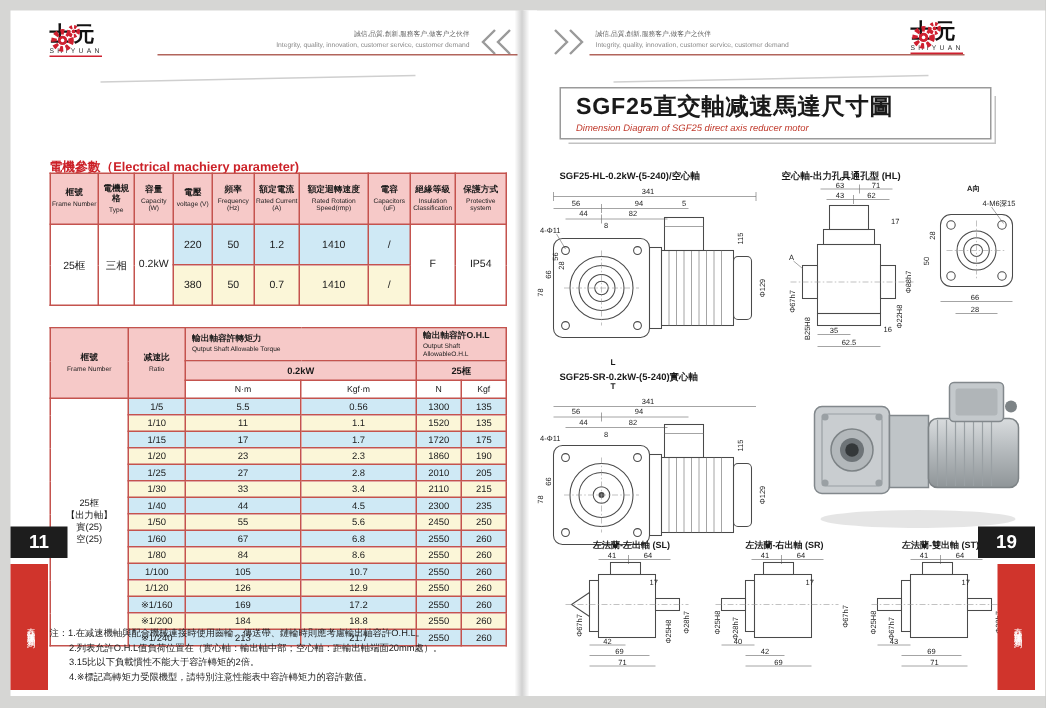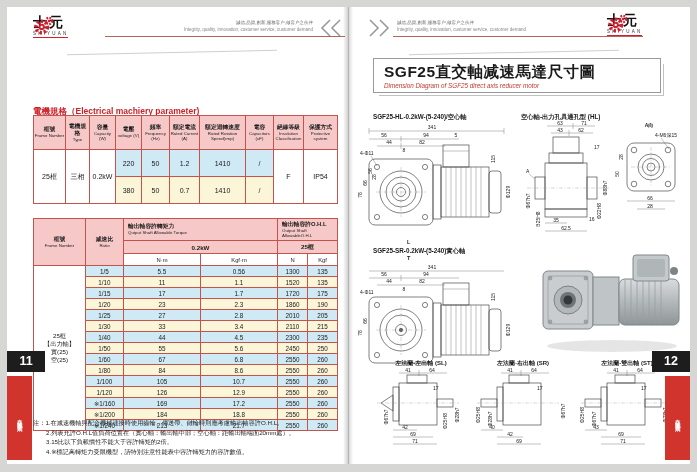--- a/index.html
+++ b/index.html
@@ -1,18 +1,18 @@
 <!DOCTYPE html>
 <html><head>
 <meta charset="utf-8">
 <style>
   html,body{margin:0;padding:0;background:#c9c9c7;}
   .stage{position:relative;width:697px;height:472px;background:#d6d6d4;overflow:hidden;
          font-family:"Liberation Sans","DejaVu Sans",sans-serif;color:#1a1a1a;}
-  .page{position:absolute;top:7px;height:457px;background:#fff;}
+  .page{position:absolute;top:7px;height:457px;background:#fff;padding-left:10px;}
   .page-left{left:7px;width:341px;}
   .page-right{left:349px;width:341px;}
   .gutter{position:absolute;top:7px;left:343px;width:10px;height:457px;
           background:linear-gradient(90deg,rgba(0,0,0,0) 0%,rgba(0,0,0,.18) 50%,rgba(0,0,0,0) 100%);}
   
   .logo{position:absolute;display:flex;align-items:flex-start;gap:3px;}
   .logo .txt{display:flex;flex-direction:column;}
   .logo .cn{font-size:14px;font-weight:bold;letter-spacing:2px;color:#111;line-height:1;}
   .logo .en{font-size:4.5px;letter-spacing:2.2px;color:#333;margin-top:2px;border-bottom:1.5px solid #cf2030;padding-bottom:1px;}
   .slogan{position:absolute;font-size:4.5px;color:#888;line-height:1.5;}
@@ -89,21 +89,21 @@
       <div>Integrity, quality, innovation, customer service, customer demand</div>
     </div>
     <svg class="chev" style="left:312px;top:11px;" width="24" height="20" viewBox="0 0 24 20">
       <polyline points="11,2 3,10 11,18" fill="none" stroke="#9a9a9a" stroke-width="1.6"></polyline>
       <polyline points="21,2 13,10 21,18" fill="none" stroke="#9a9a9a" stroke-width="1.6"></polyline>
     </svg>
     <div class="redline" style="left:98px;top:29px;width:240px;"></div>
 
     <div class="deco" style="left:60px;top:45px;width:210px;height:1px;transform:rotate(-1.2deg);"></div>
 
-    <div class="sec-head" style="left:26px;top:99px;">電機規格（Electrical machiery parameter)</div>
+    <div class="sec-head" style="left:26px;top:99px;">電機參數（Electrical machiery parameter)</div>
 
     <table class="elec" style="left:26px;top:108px;width:304px;">
       <colgroup>
           <col style="width:32px">
           <col style="width:24px">
           <col style="width:26px">
           <col style="width:26px">
         <col style="width:28px">
           <col style="width:30px">
           <col style="width:46px">
@@ -622,20 +622,20 @@
       <text transform="rotate(-90 19 52)" x="19" y="52" text-anchor="middle" font-size="4">Φ67h7</text>
       <text transform="rotate(-90 90 48)" x="90" y="48" text-anchor="middle">Φ28h7</text>
       <line class="thin" x1="8" y1="63" x2="30" y2="63"></line>
         <text x="19" y="62" text-anchor="middle">43</text>
       <line class="thin" x1="24" y1="70" x2="64" y2="70"></line>
         <text x="44" y="69" text-anchor="middle">69</text>
       <line class="thin" x1="24" y1="77" x2="68" y2="77"></line>
         <text x="46" y="76" text-anchor="middle">71</text>
     </svg>
 
-    <div class="pageno" style="left:303px;top:344px;">12</div>
+    <div class="pageno" style="left:303px;top:344px;">19</div>
     <div class="banner" style="left:316px;top:369px;">
       <span class="vtxt">直交軸减速馬達系列</span>
     </div>
   </div>
 
   <div class="gutter"></div>
 </div>
 
 </body></html>

